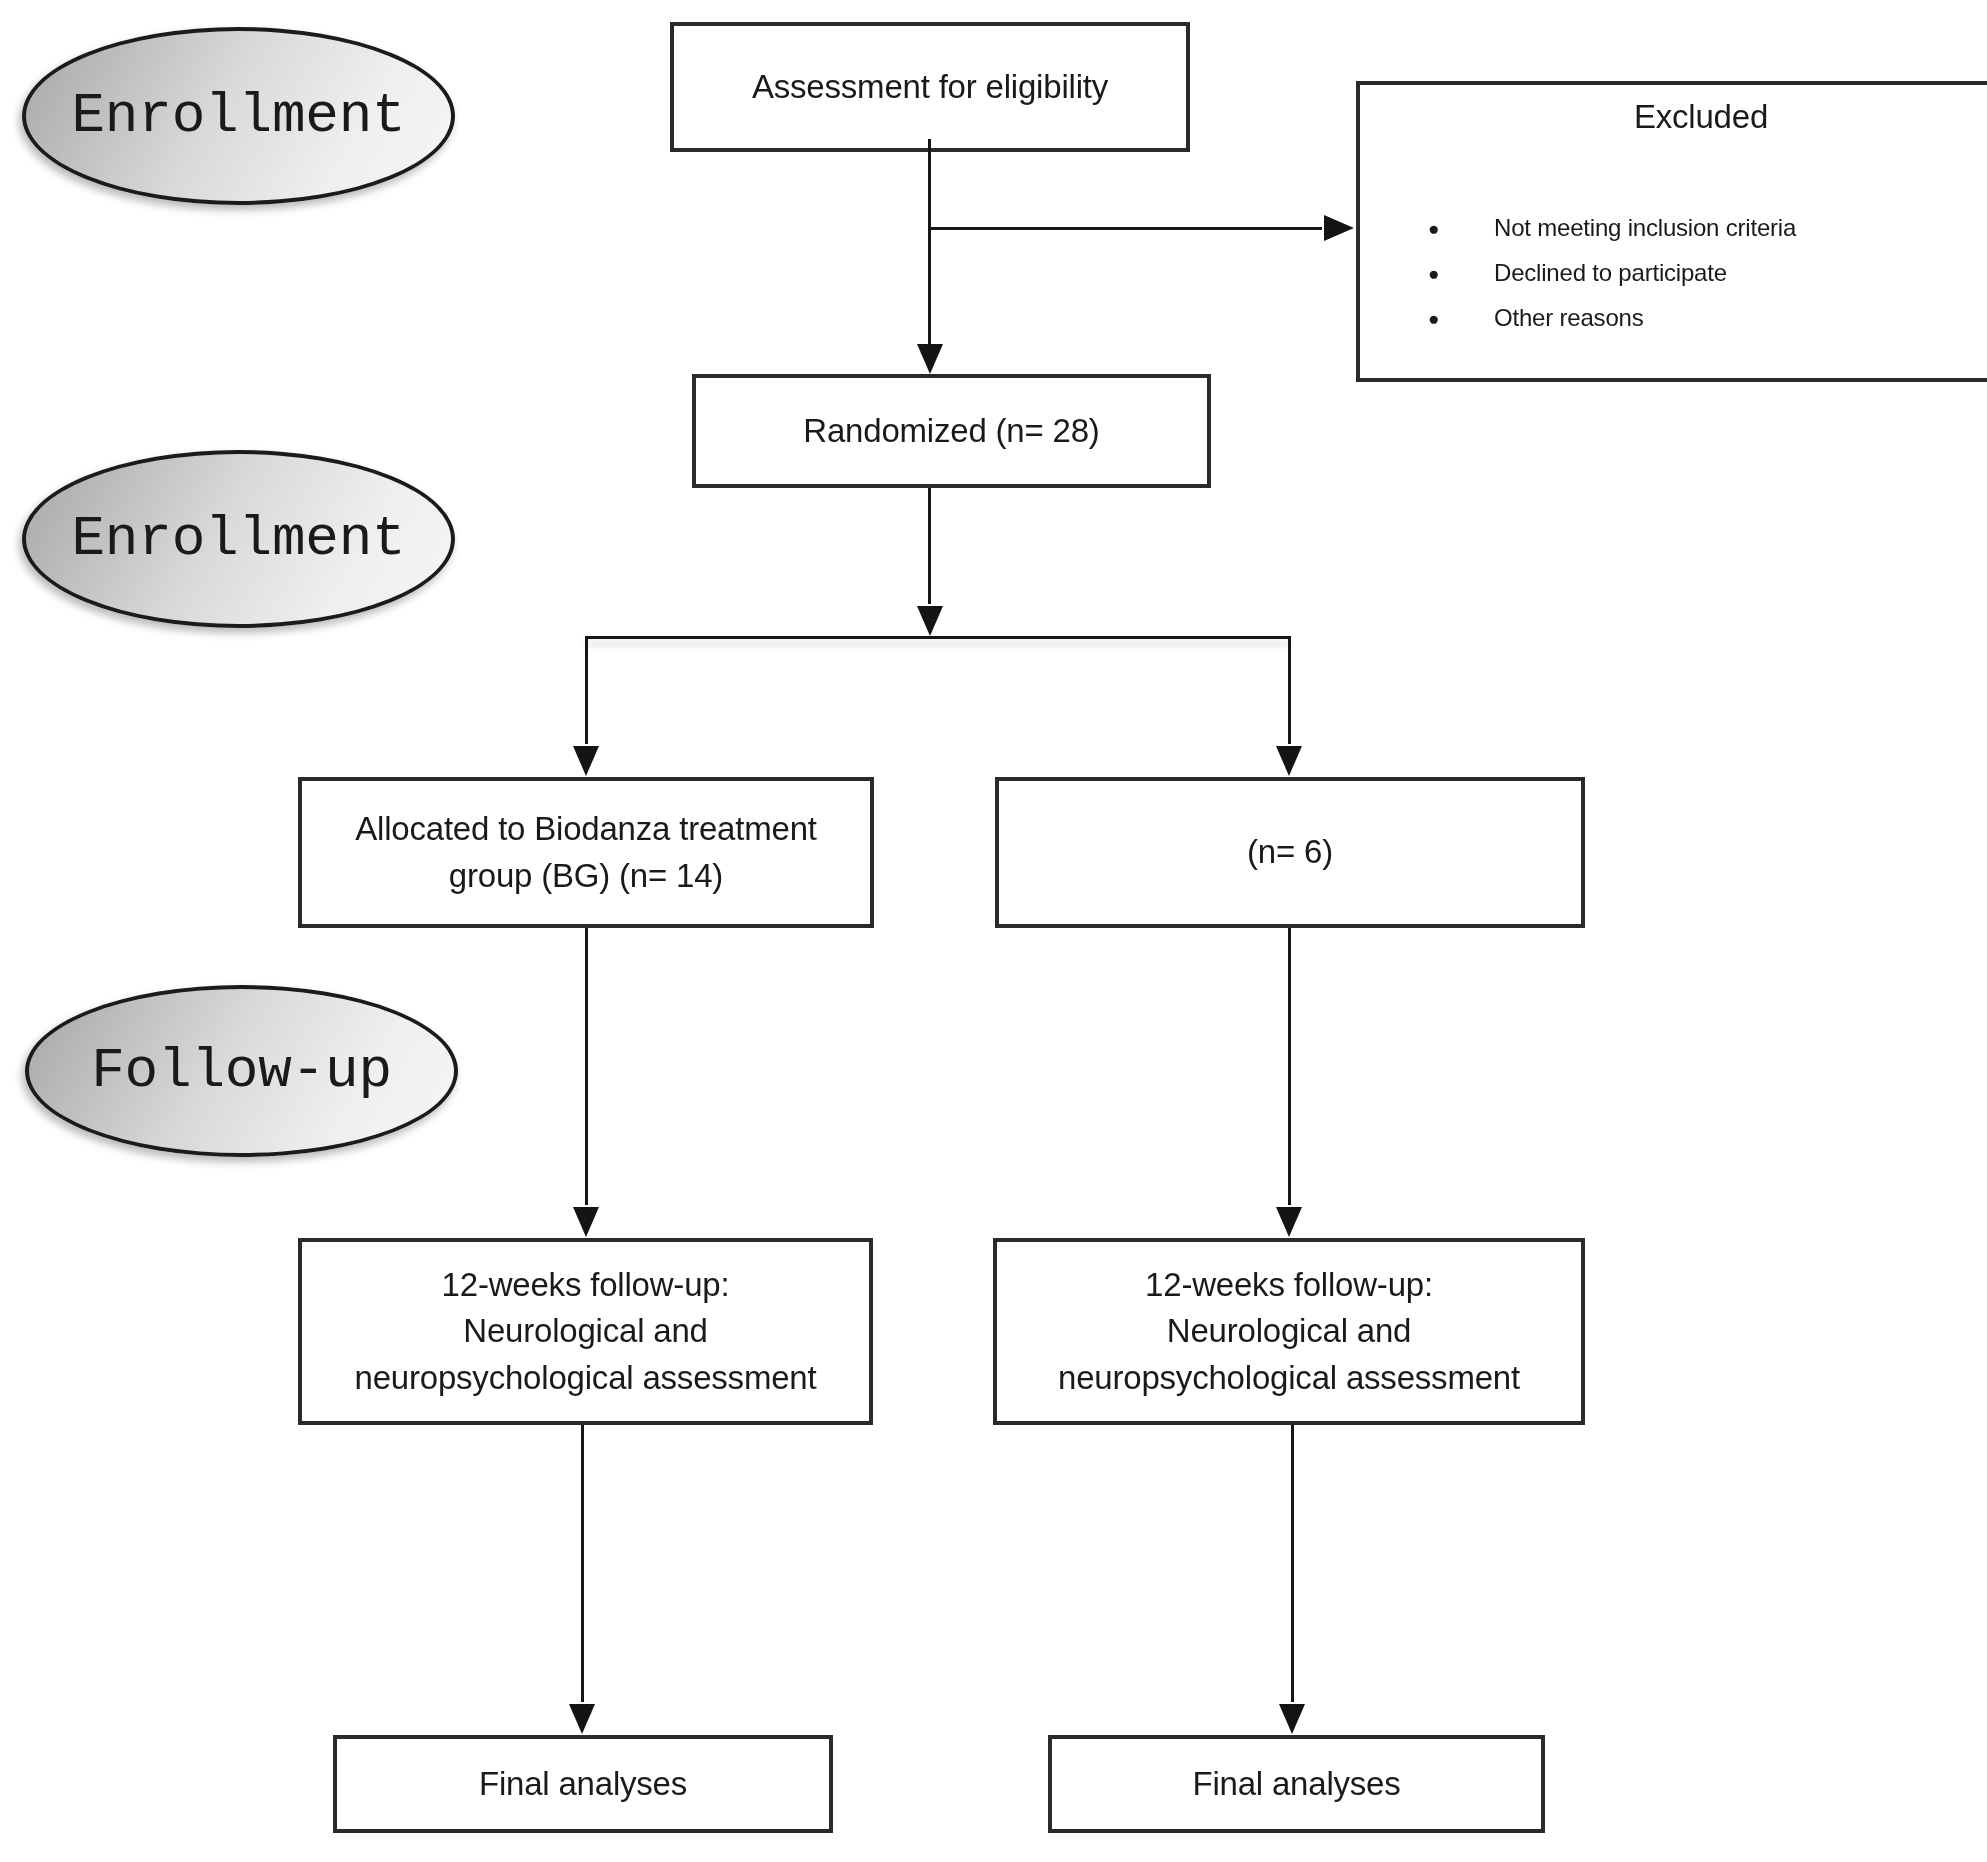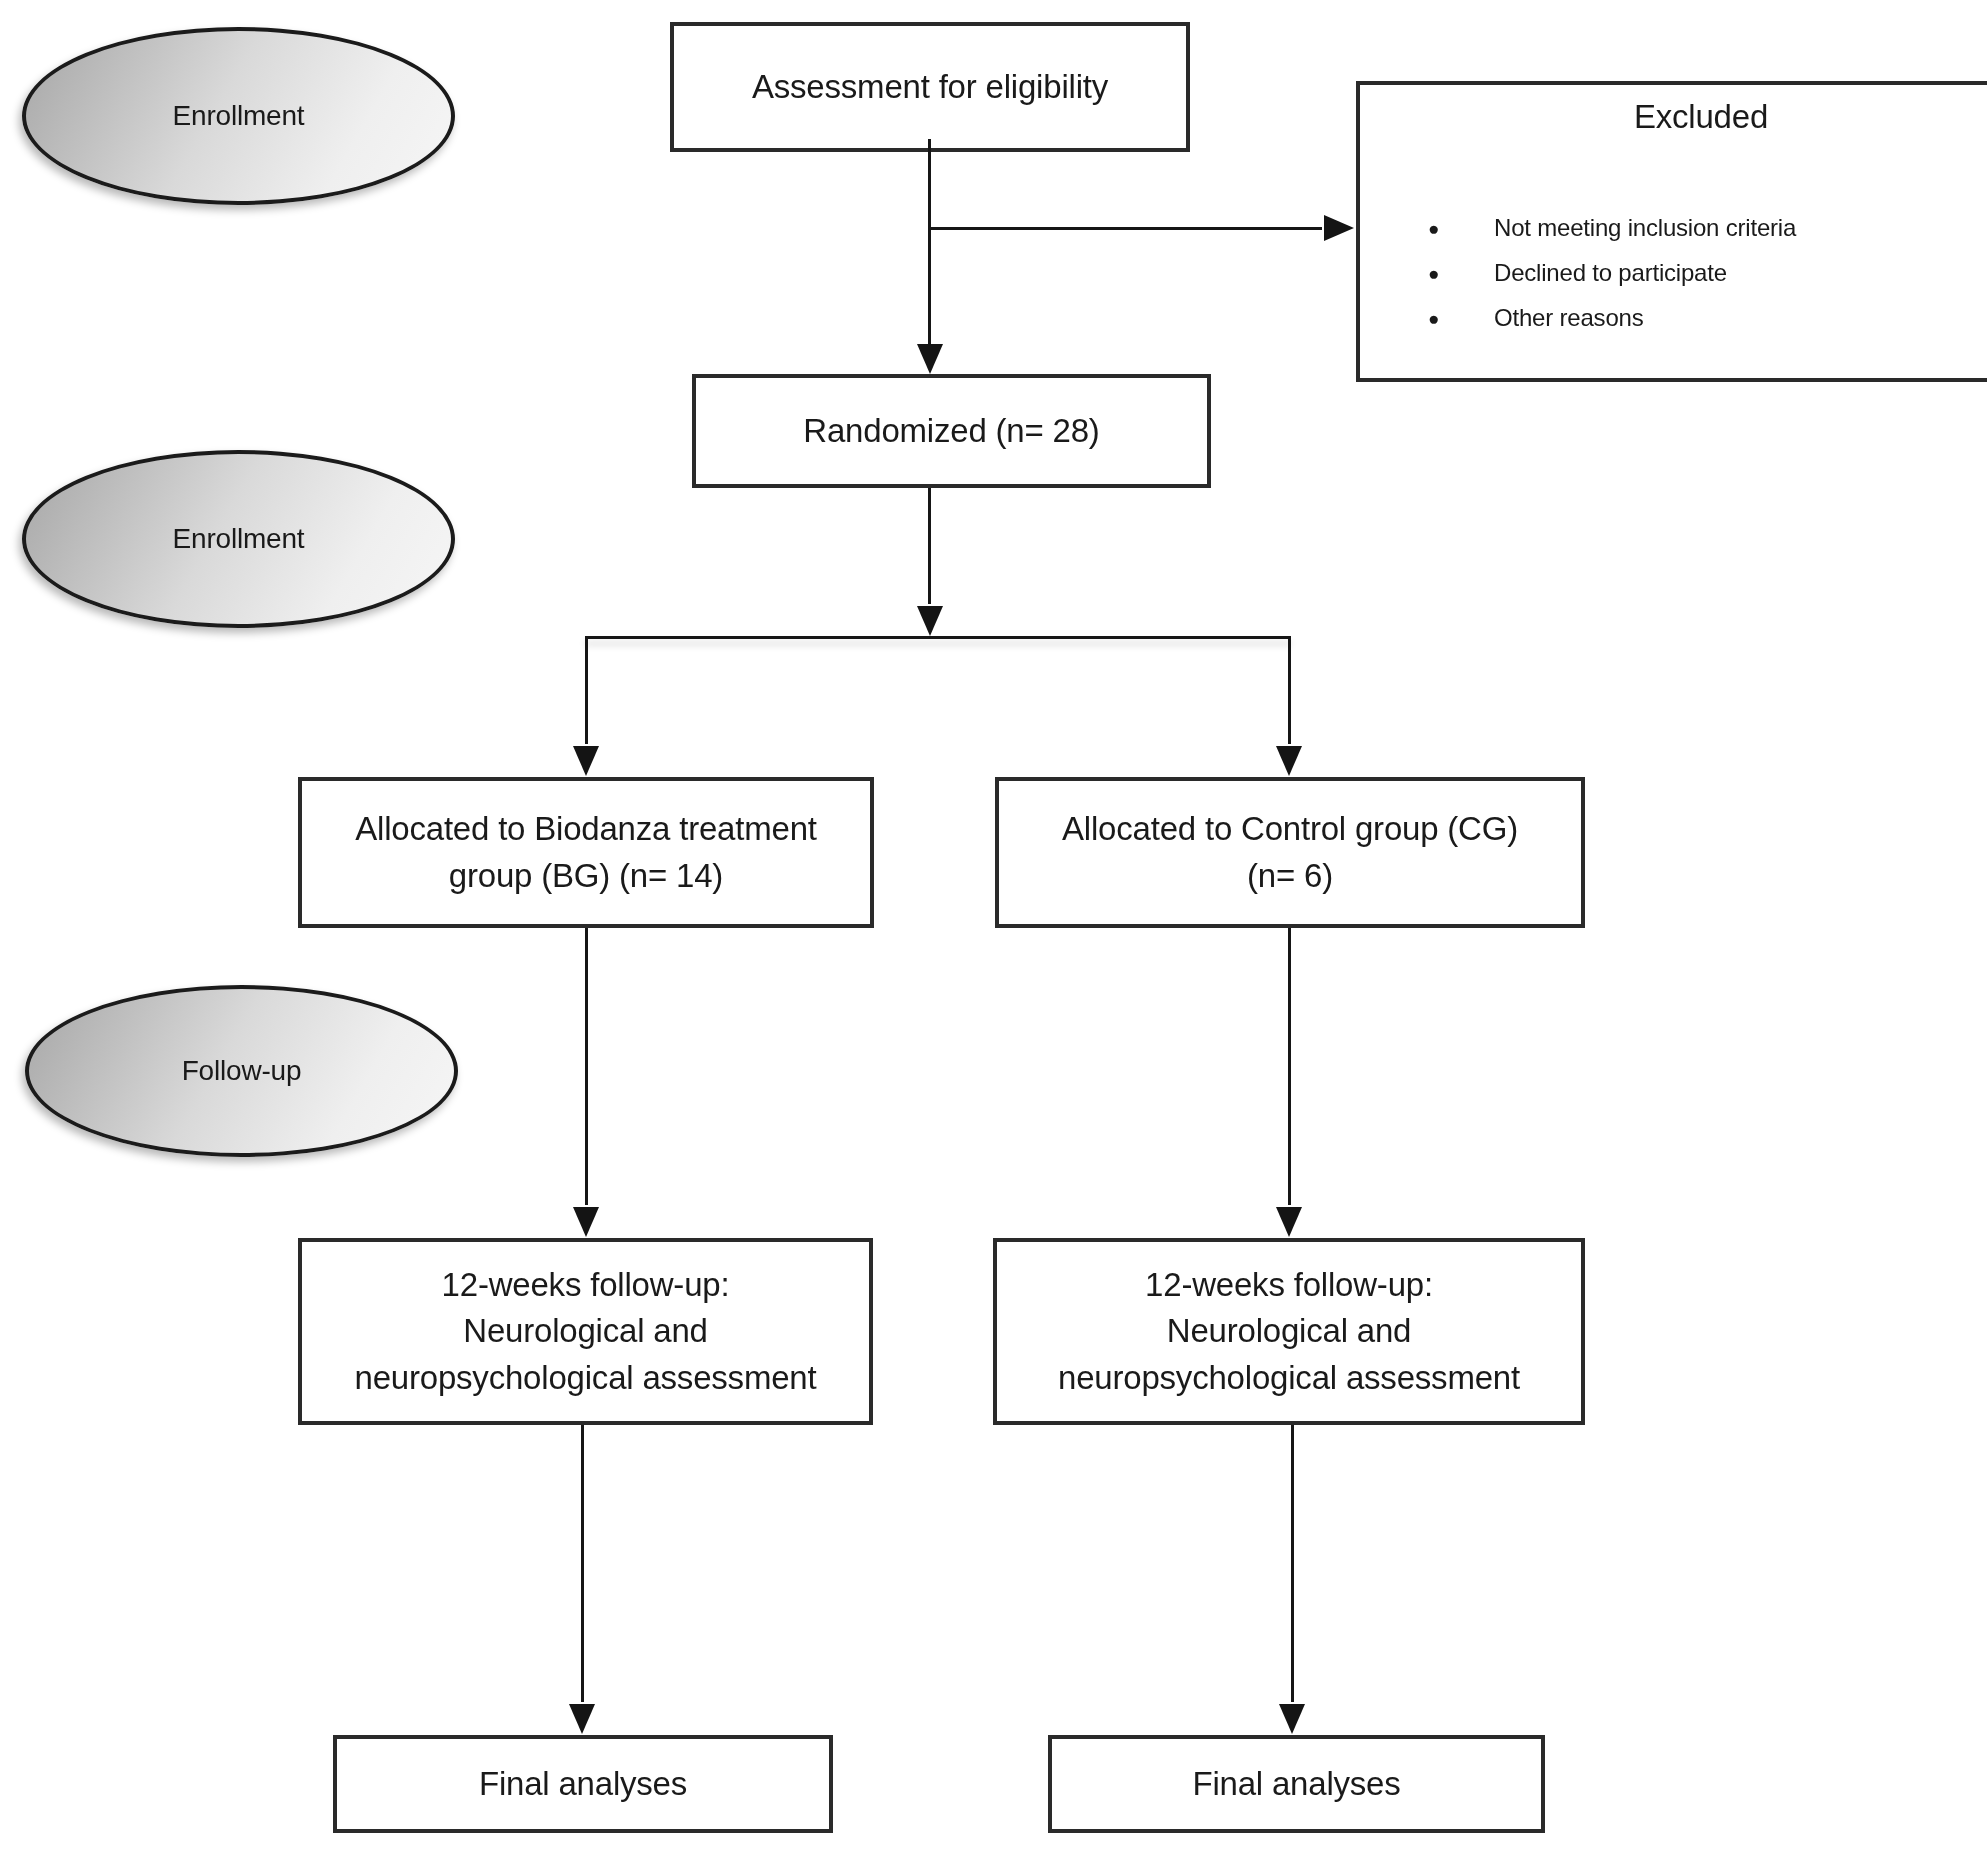--- a/index.html
+++ b/index.html
@@ -18,21 +18,21 @@
     position: absolute;
     border: 4px solid #1b1b1b;
     border-radius: 50%;
     background: linear-gradient(120deg, #a6a6a6 0%, #d9d9d9 45%, #efefef 75%, #f6f6f6 100%);
     box-shadow: -3px 5px 8px rgba(0,0,0,0.28);
     display: flex;
     align-items: center;
     justify-content: center;
     box-sizing: border-box;
   }
-  .ellipse span { font-size: 28px; }
+  .ellipse span { font-size: 56px; font-family: Liberation Mono, monospace; }
 
   
   .box {
     position: absolute;
     border: 4px solid #2a2a2a;
     background: #ffffff;
     box-sizing: border-box;
     display: flex;
     flex-direction: column;
     align-items: center;
@@ -114,21 +114,20 @@
 
   <div class="box" style="left:692px; top:374px; width:519px; height:114px">
     <div>Randomized (n= 28)</div>
   </div>
 
   <div class="box" style="left:298px; top:777px; width:576px; height:151px">
     <div>Allocated to Biodanza treatment</div>
     <div>group (BG) (n= 14)</div>
   </div>
   <div class="box" style="left:995px; top:777px; width:590px; height:151px">
-    <div>Allocated to Control group (CG)</div>
     <div>(n= 6)</div>
   </div>
 
   <div class="box" style="left:298px; top:1238px; width:575px; height:187px">
     <div>12-weeks follow-up:</div>
     <div>Neurological and</div>
     <div>neuropsychological assessment</div>
   </div>
   <div class="box" style="left:993px; top:1238px; width:592px; height:187px">
     <div>12-weeks follow-up:</div>

